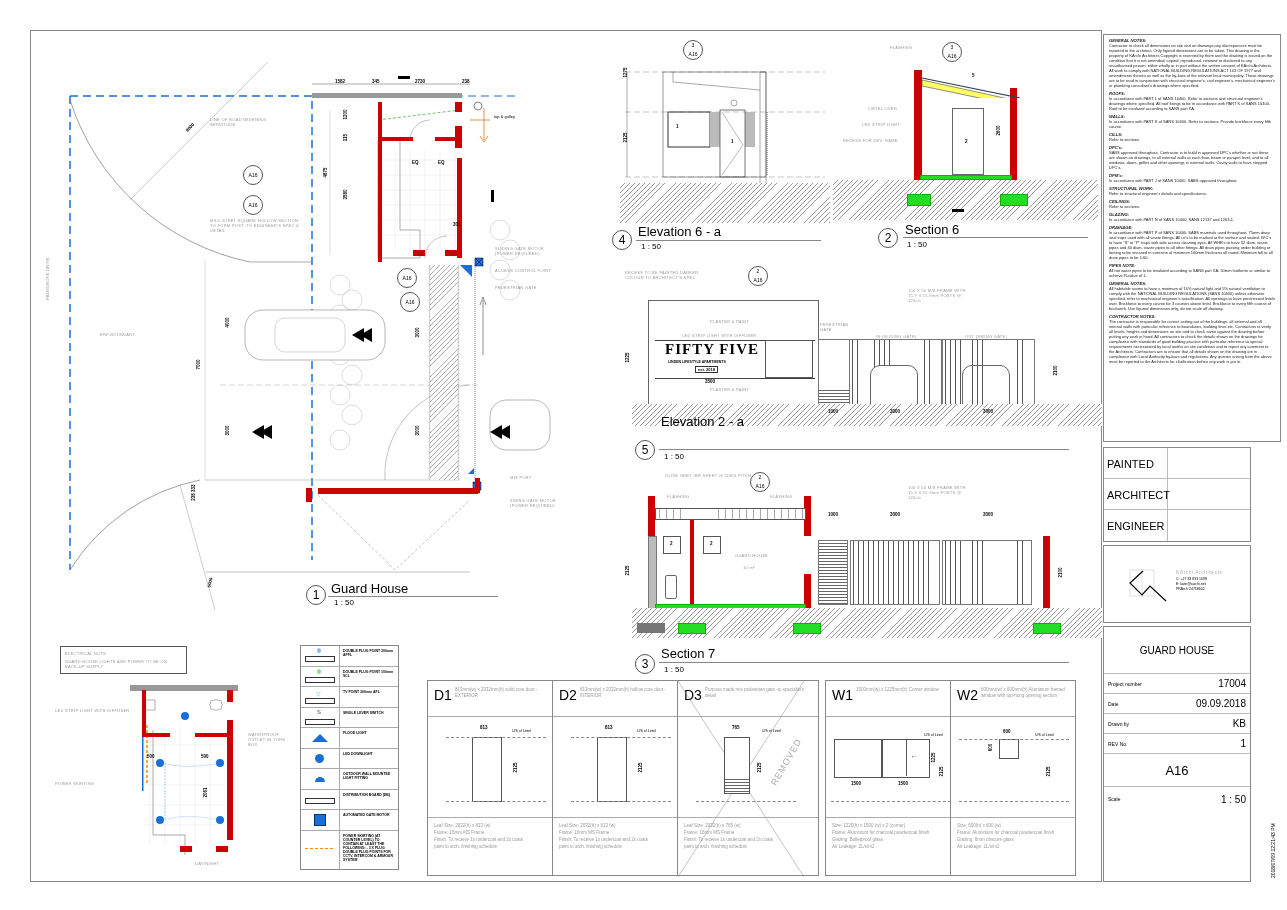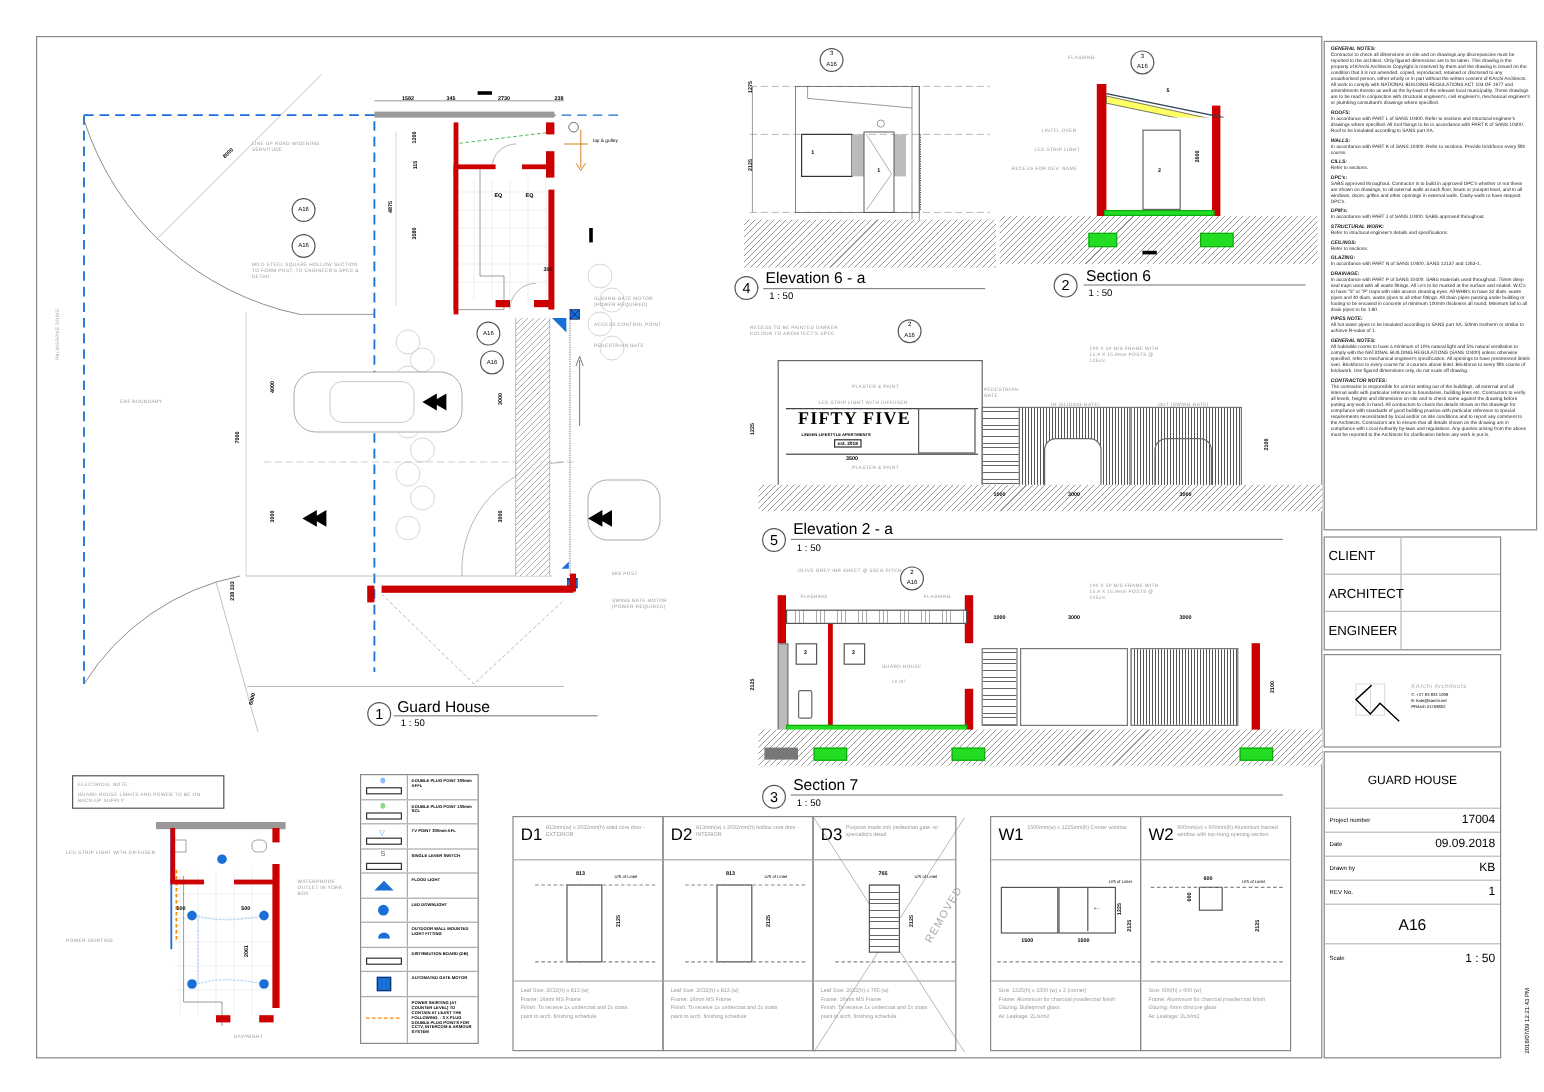--- a/index.html
+++ b/index.html
@@ -386,21 +386,21 @@
   <span class="abs label-s" style="left:965px;top:334px;">OUT (SWING GATE)</span>
   <span class="abs label-s" style="left:908px;top:288px;width:65px;">100 X 50 M/S FRAME WITH 15.9 X 15.9mm POSTS @ 125c/c</span>
   <span class="abs dim" style="left:622px;top:355px;transform:rotate(-90deg);">1225</span>
   <span class="abs dim" style="left:705px;top:379px;">3500</span>
   <span class="abs dim" style="left:828px;top:409px;">1000</span>
   <span class="abs dim" style="left:890px;top:409px;">3000</span>
   <span class="abs dim" style="left:983px;top:409px;">3000</span>
   <span class="abs dim" style="left:1050px;top:368px;transform:rotate(-90deg);">2100</span>
   <div class="circ" style="left:748px;top:266px;font-size:5px;line-height:9px;"><span>2</span><br><span>A16</span></div>
   <div class="circ" style="left:635px;top:440px;"><span>5</span></div>
-  <span class="abs title" style="left:661px;top:433px;">Elevation 2 - a</span>
+  <span class="abs title" style="left:661px;top:414px;">Elevation 2 - a</span>
   <div class="abs" style="left:659px;top:449px;width:410px;border-top:1px solid #888;"></div>
   <span class="abs scale" style="left:664px;top:452px;">1 : 50</span>
 </div>
 
 <div>
   <div class="red" style="left:648px;top:496px;width:7px;height:40px;"></div>
   <div class="abs" style="left:648px;top:536px;width:7px;height:88px;background:#bbb;border:1px solid #777;"></div>
   <div class="red" style="left:690px;top:520px;width:4px;height:104px;"></div>
   <div class="red" style="left:804px;top:496px;width:7px;height:40px;"></div>
   <div class="red" style="left:804px;top:574px;width:7px;height:50px;"></div>
@@ -475,21 +475,21 @@
       <span class="abs" style="left:84px;top:12px;font-size:3.5px;">U/S of Lintel</span>
     </div>
     <div class="ft">
         <div>Leaf Size: 2032(h) x 813 (w)</div>
         <div>Frame: 16mm MS Frame</div>
         <div>Finish: To receive 1x undercoat and 2x coats</div>
         <div>paint to arch. finishing schedule</div>
       </div>
   </div>
 
-  <div class="sched" style="left:677px;width:120px;">
+  <div class="sched" style="left:677px;width:142px;">
     <svg class="abs" style="left:0;top:0;" width="126" height="196">
         <line x1="0" y1="0" x2="126" y2="196" stroke="#888" stroke-width="0.5"></line>
         <line x1="126" y1="0" x2="0" y2="196" stroke="#888" stroke-width="0.5"></line>
       </svg>
     <div class="hd">
         <span class="code">D3</span>
         <div class="desc">Purpose made m/s pedestrian gate -to specialist's detail</div>
       </div>
     <div class="body">
       <div class="abs" style="left:46px;top:20px;width:24px;height:55px;border:1px solid #555;background:repeating-linear-gradient(180deg,#fff 0 2.5px,#666 2.5px 3px);"></div>
@@ -566,21 +566,21 @@
   <div class="note" style="margin-top:3px;"><b>CEILINGS:</b><div>Refer to sections.</div></div>
   <div class="note" style="margin-top:3px;"><b>GLAZING:</b><div>In accordance with PART N of SANS 10400, SANS 12137 and 1263-1.</div></div>
   <div class="note" style="margin-top:3px;"><b>DRAINAGE:</b><div>In accordance with PART P of SANS 10400. SABS materials used throughout. 75mm deep seal traps used with all waste fittings. All i.e's to be marked at the surface and sealed. W.C's to have "S" or "P" traps with side access cleaning eyes. All WHB's to have 32 diam. waste pipes and 40 diam. waste pipes to all other fittings. All drain pipes passing under building or footing to be encased in concrete of minimum 100mm thickness all round. Minimum fall to all drain pipes to be 1:60.</div></div>
   <div class="note" style="margin-top:3px;"><b>PIPES NOTE:</b><div>All hot water pipes to be insulated according to SANS part XA. 50mm Isotherm or similar to achieve R-value of 1.</div></div>
   <div class="note" style="margin-top:3px;"><b>GENERAL NOTES:</b><div>All habitable rooms to have a minimum of 10% natural light and 5% natural ventilation to comply with the NATIONAL BUILDING REGULATIONS (SANS 10400) unless otherwise specified, refer to mechanical engineer's specification. All openings to have prestressed lintels over. Brickforce to every course for 3 courses above lintel. Brickforce to every fifth course of brickwork. Use figured dimensions only, do not scale off drawing.</div></div>
   <div class="note" style="margin-top:3px;"><b>CONTRACTOR NOTES:</b><div>The contractor is responsible for correct setting out of the buildings, all external and all internal walls with particular reference to boundaries, building lines etc. Contractors to verify all levels, heights and dimensions on site and to check same against the drawing before putting any work in hand. All contractors to check the details shown on the drawings for compliance with standards of good building practice with particular reference to special requirements necessitated by local and/or on site conditions and to report any comment to the Architects. Contractors are to ensure that all details shown on the drawing are in compliance with Local Authority by-laws and regulations. Any queries arising from the above must be reported to the Architects for clarification before any work is put in.</div></div>
 </div>
 
 <div class="tb" style="top:447px;width:146px;height:93px;">
   <div class="tbcell" style="height:31px;display:flex;">
-      <div style="width:64px;border-right:1px solid #bbb;font-size:11px;padding:10px 3px;box-sizing:border-box;">CLIENT</div>
+      <div style="width:64px;border-right:1px solid #bbb;font-size:11px;padding:10px 3px;box-sizing:border-box;">PAINTED</div>
     </div>
   <div class="tbcell" style="height:31px;display:flex;">
       <div style="width:64px;border-right:1px solid #bbb;font-size:11px;padding:10px 3px;box-sizing:border-box;">ARCHITECT</div>
     </div>
   <div style="height:31px;display:flex;">
       <div style="width:64px;border-right:1px solid #bbb;font-size:11px;padding:10px 3px;box-sizing:border-box;">ENGINEER</div>
     </div>
 </div>
 
 <div class="tb" style="top:545px;width:146px;height:76px;">

